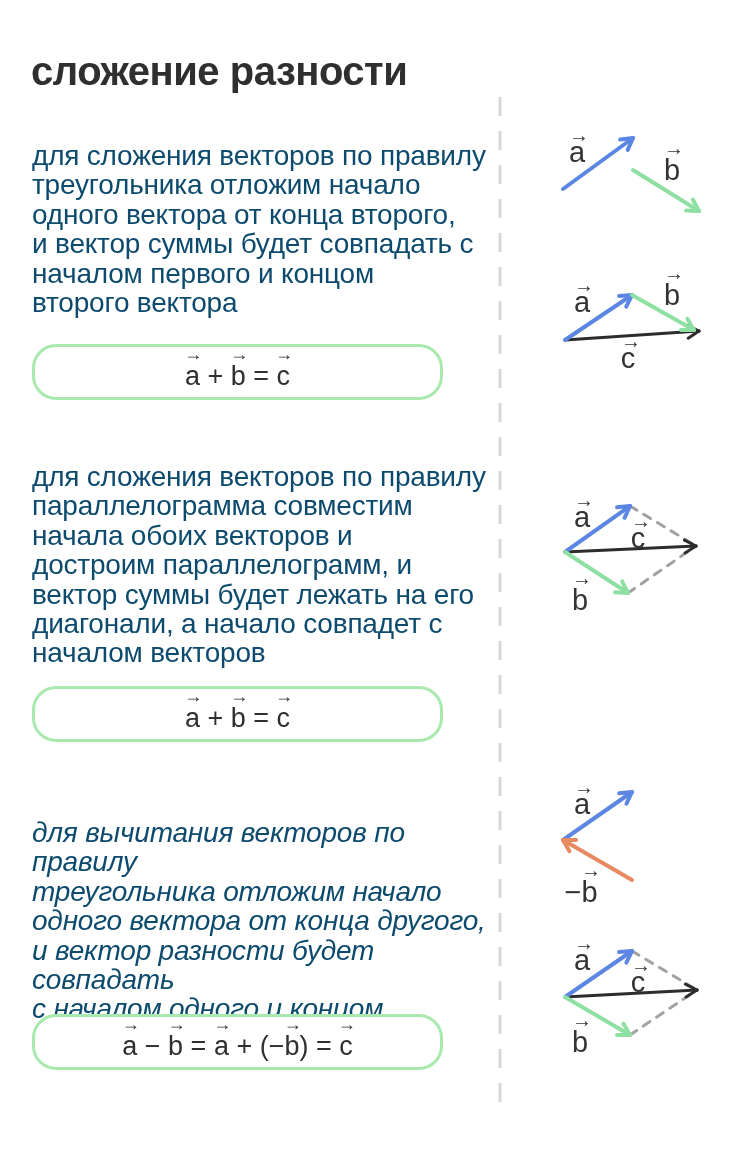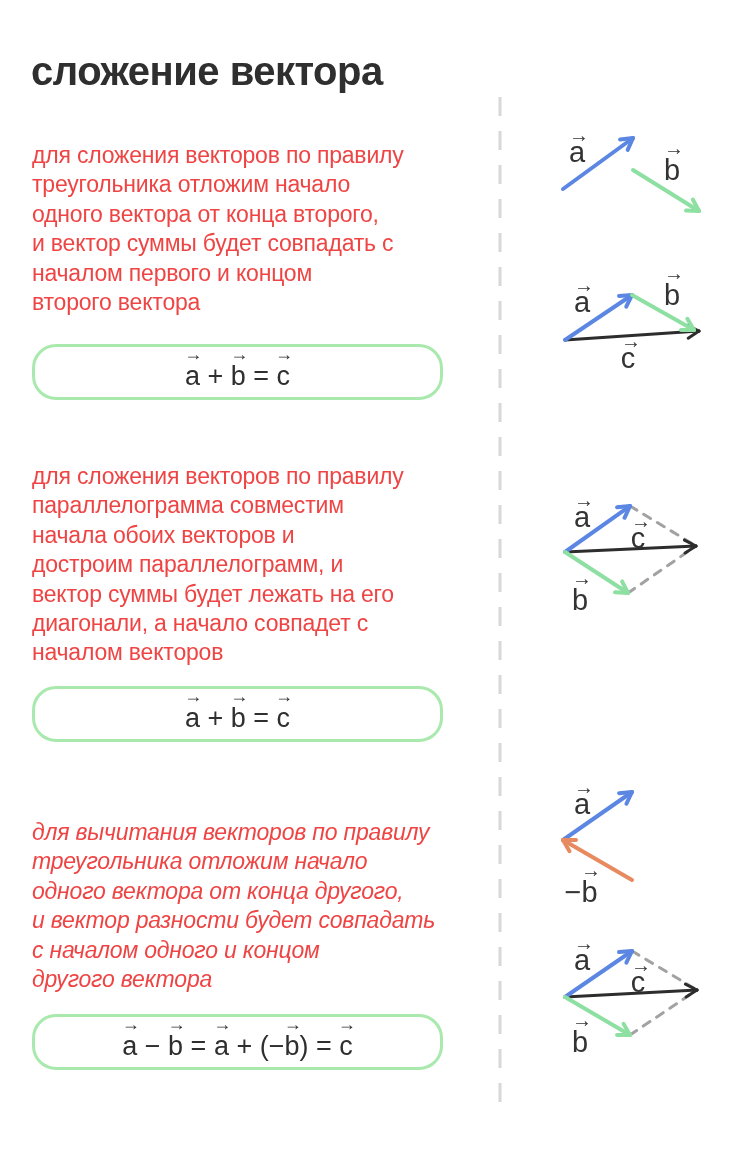--- a/index.html
+++ b/index.html
@@ -7,21 +7,21 @@
     width:734px; height:1154px; position:relative; overflow:hidden;
     background:#ffffff; color:#333333;
     font-family:"Liberation Sans", sans-serif;
   }
   .page-title {
     position:absolute; left:31px; top:22px;
     font-size:40px; font-weight:bold; letter-spacing:-0.5px; color:#2f2f2f;
   }
   .para {
     position:absolute; left:32px; width:465px;
-    font-size:23px; line-height:29.4px; color:#ef4444;
+    font-size:28px; line-height:29.4px; color:#0c4a6e;
     white-space:pre-line; letter-spacing:-0.2px;
   }
   #para-1 { top:141px; }
   #para-2 { top:462px; }
   #para-3 { top:818px;font-style:italic; }
   .formula-box {
     position:absolute; left:32px; width:405px; height:50px;
     border:3px solid #a9e9ad; border-radius:24px;
     display:flex; align-items:center; justify-content:center;
     background:#ffffff;
@@ -38,21 +38,21 @@
   #diagram-layer { position:absolute; left:0; top:0; pointer-events:none; }
   #diagram-layer text {
     font-family:"Liberation Sans", sans-serif; fill:#333333;
   }
   .dlabel { font-size:29px; }
   .dlabel-arr { font-size:20px; }
 </style>
 </head>
 <body>
 
-<h1 class="page-title">сложение вектора</h1>
+<h1 class="page-title">сложение разности</h1>
 
 <div class="para" id="para-1">для сложения векторов по правилу
 треугольника отложим начало
 одного вектора от конца второго,
 и вектор суммы будет совпадать с
 началом первого и концом
 второго вектора</div>
 
 <div class="formula-box" id="formula-box-1">
   <div class="formula"><span class="vec">a<span class="arr">→</span></span> + <span class="vec">b<span class="arr">→</span></span> = <span class="vec">c<span class="arr">→</span></span></div>

